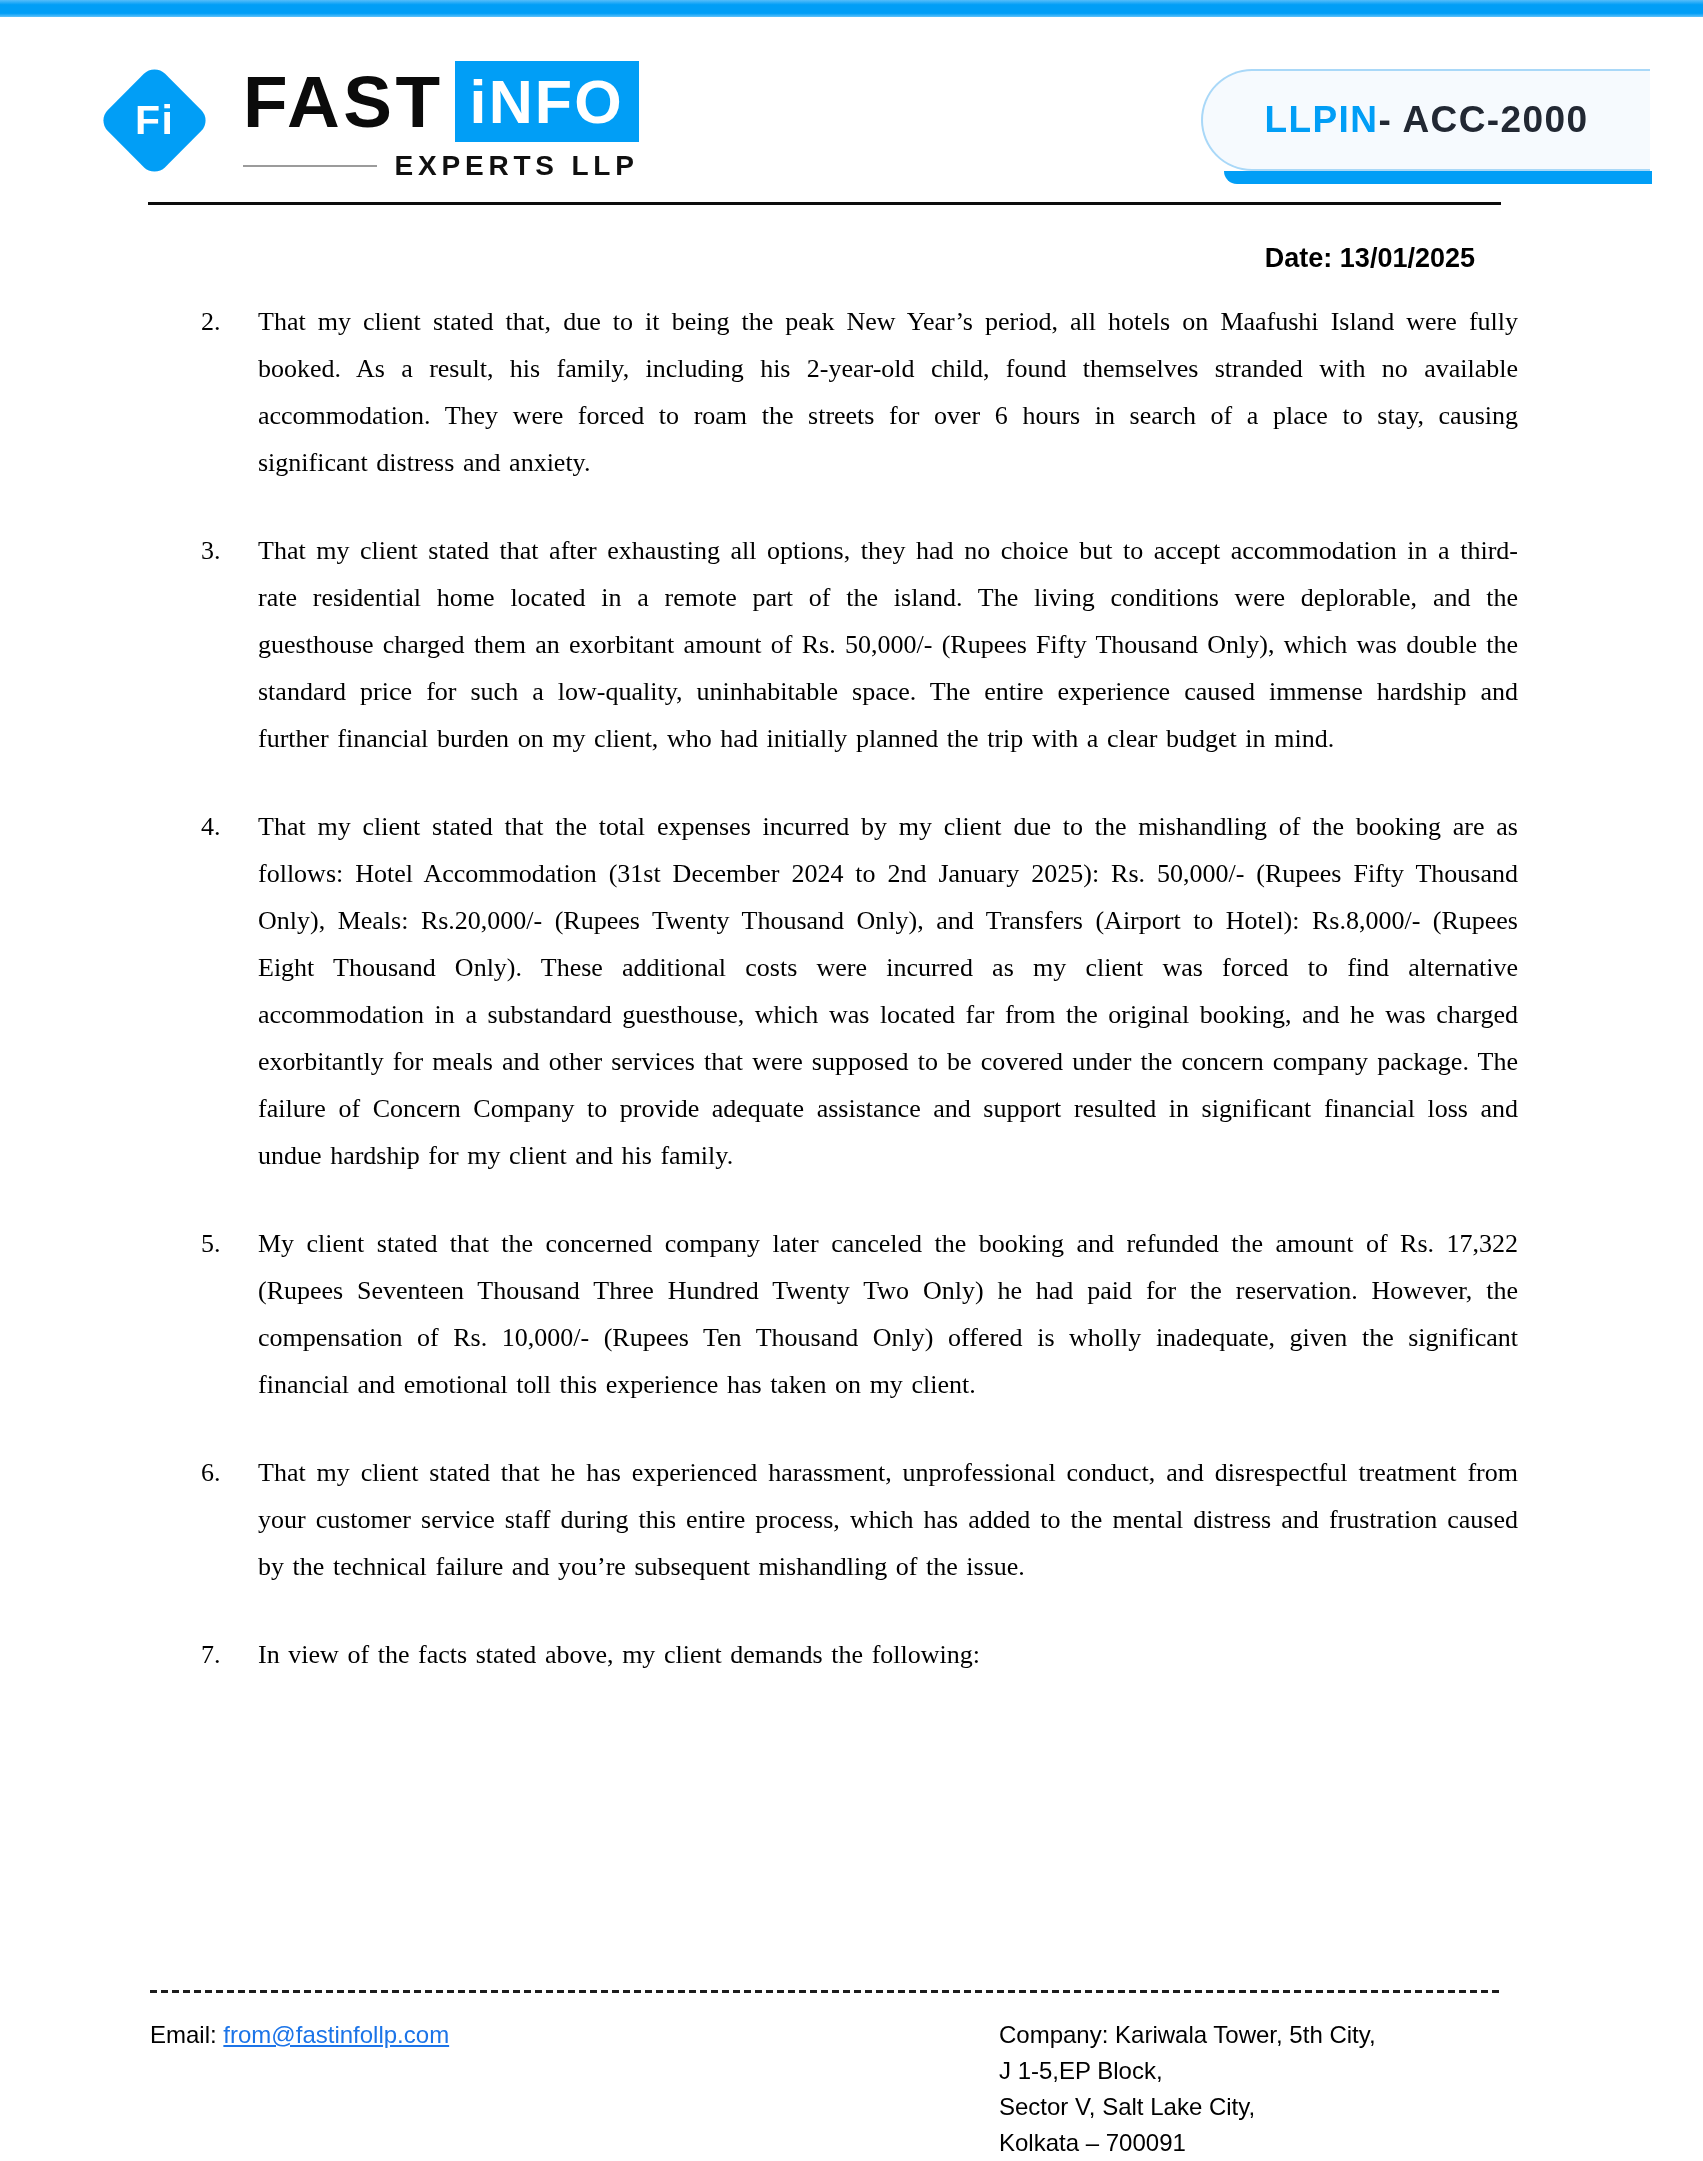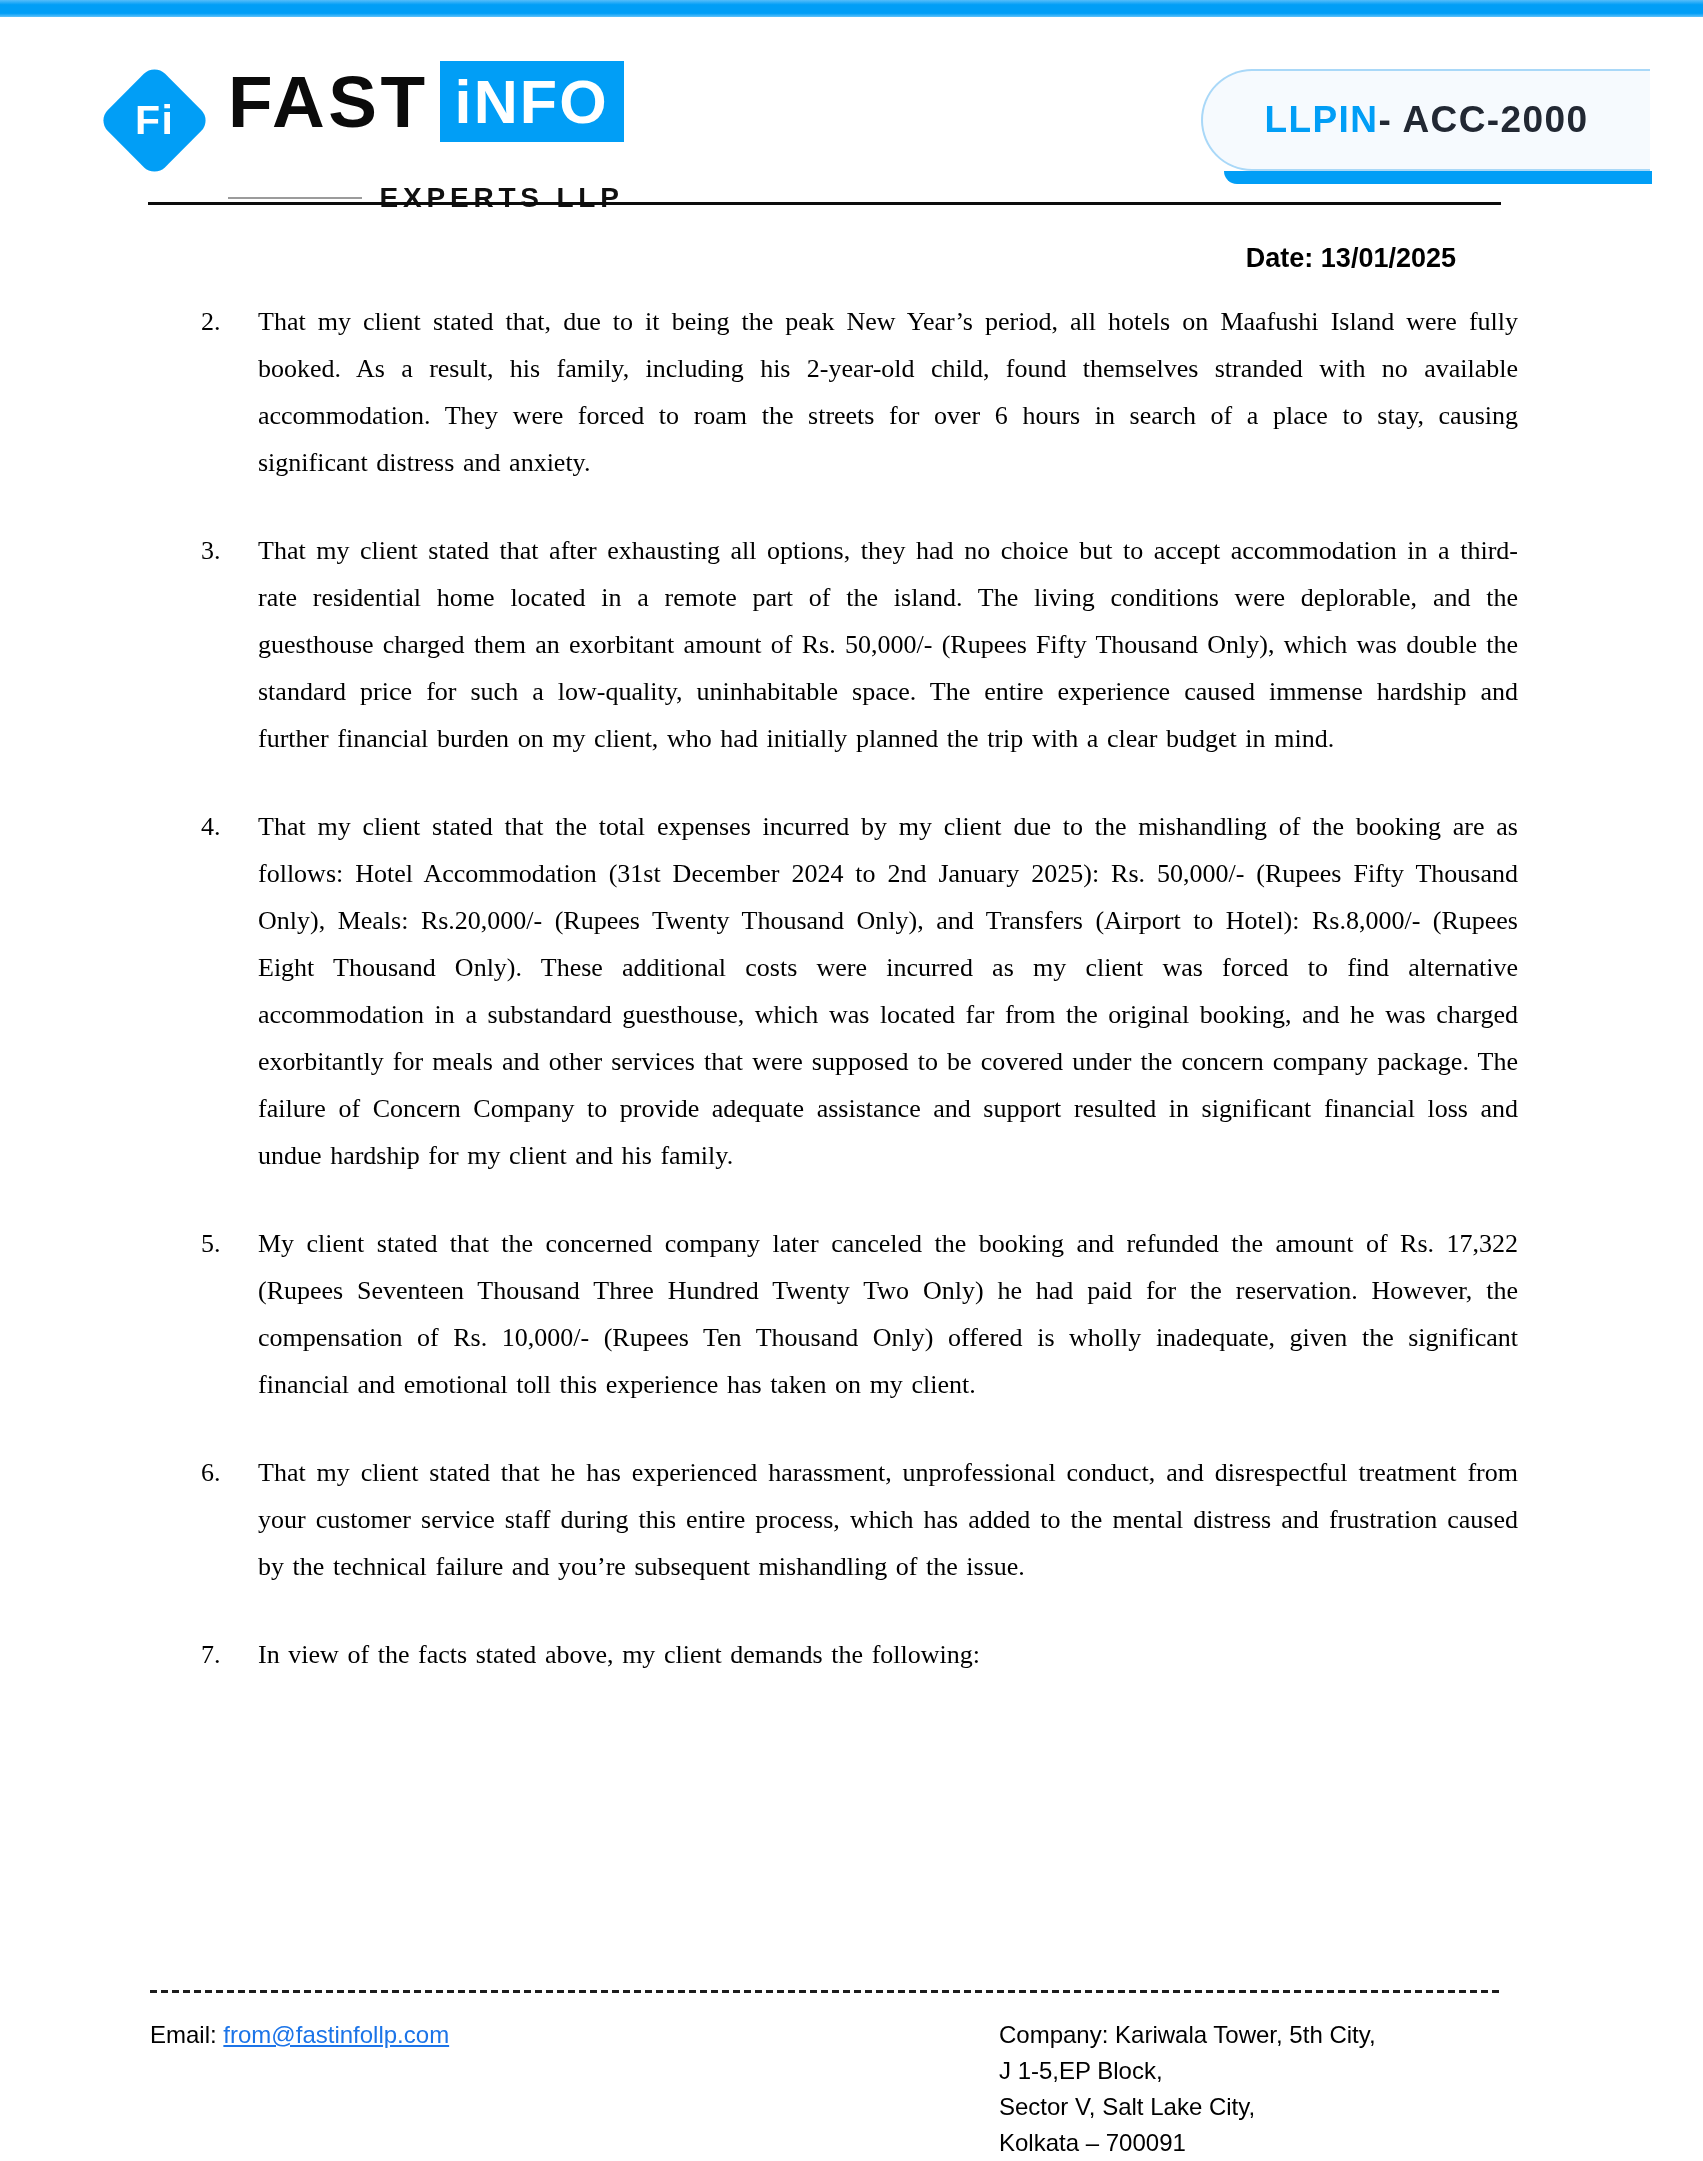--- a/index.html
+++ b/index.html
@@ -22,21 +22,21 @@
   .diamond{
     width:81px;height:81px;background:#019ef6;border-radius:15px;
     transform:rotate(45deg);
     display:flex;align-items:center;justify-content:center;
   }
   .diamond .fi{
     transform:rotate(-45deg);
     font-family:"Liberation Sans",sans-serif;
     font-weight:700;font-size:41px;color:#fff;letter-spacing:1.4px;
   }
-  .logo-right{margin-left:14px;display:flex;flex-direction:column;gap:32px;}
+  .logo-right{margin-left:29px;display:flex;flex-direction:column;}
   .brandrow{display:flex;align-items:stretch;}
   .fast{
     font-family:"Liberation Sans",sans-serif;
     font-weight:800;font-size:73px;line-height:81px;
     letter-spacing:3.5px;color:#0b0b0b;
   }
   .infobox{
     margin-left:11px;background:#019ef6;
     display:flex;align-items:center;padding:0 15px;
   }
@@ -62,21 +62,21 @@
   .badge::after{
     content:"";position:absolute;left:21px;right:-2.1px;bottom:-14.5px;height:12.4px;
     background:#019ef6;border-radius:0 0 0 16.6px;
   }
   .badge .llpin{color:#019ef6;font-weight:700;font-size:37px;letter-spacing:1.4px;}
   .badge .llpin-val{color:#222833;font-weight:600;font-size:37px;letter-spacing:1.4px;}
   
   .header-rule{position:absolute;left:148px;top:202px;width:1353px;height:2.8px;background:#0c0c0c;}
   
   .date{
-    position:absolute;left:189px;top:243px;width:1317px;
+    position:absolute;left:208px;top:243px;width:1317px;
     text-align:right;padding-right:50px;box-sizing:border-box;
     font-family:"Liberation Sans",sans-serif;
     font-weight:700;font-size:27px;color:#000;
   }
   
   .content{position:absolute;left:201px;top:298px;width:1317px;}
   .para{display:flex;margin-top:41px;}
   .para:first-child{margin-top:0;}
   .para .num{
     width:57px;flex:none;

